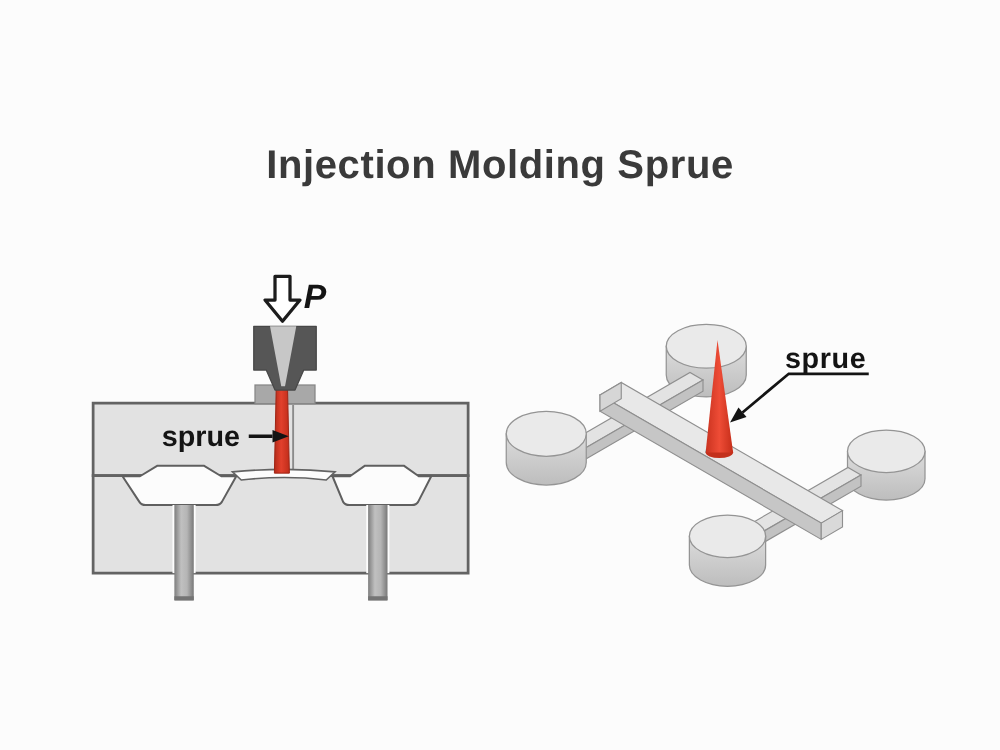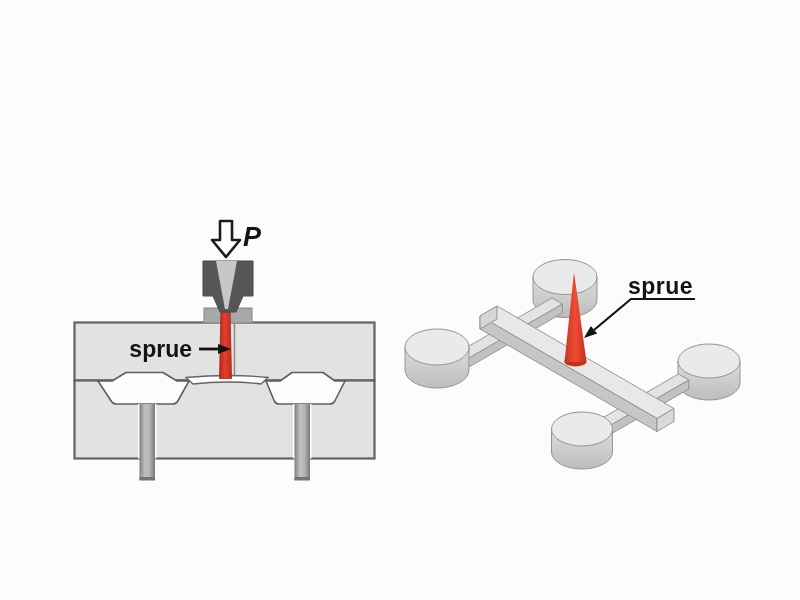--- a/index.html
+++ b/index.html
@@ -12,20 +12,21 @@
     font-size:32px;font-weight:bold;color:#3a3a3a;letter-spacing:.5px;
   }
   svg{position:absolute;top:0;left:0;}
   .anno{font-family:"Liberation Sans",sans-serif;font-weight:bold;fill:#141414;}
 </style>
 </head>
 <body>
 
 <div class="stage">
 
+  <div class="title">Injection Molding Sprue</div>
 
   <svg width="800" height="600" viewBox="0 0 800 600">
     <defs>
       <linearGradient id="pinGrad" x1="0" y1="0" x2="1" y2="0">
         <stop offset="0" stop-color="#7e7e7e"></stop>
           <stop offset="0.35" stop-color="#c0c0c0"></stop>
         <stop offset="0.65" stop-color="#b5b5b5"></stop>
           <stop offset="1" stop-color="#787878"></stop>
       </linearGradient>
       <linearGradient id="redGrad" x1="0" y1="0" x2="1" y2="0">

